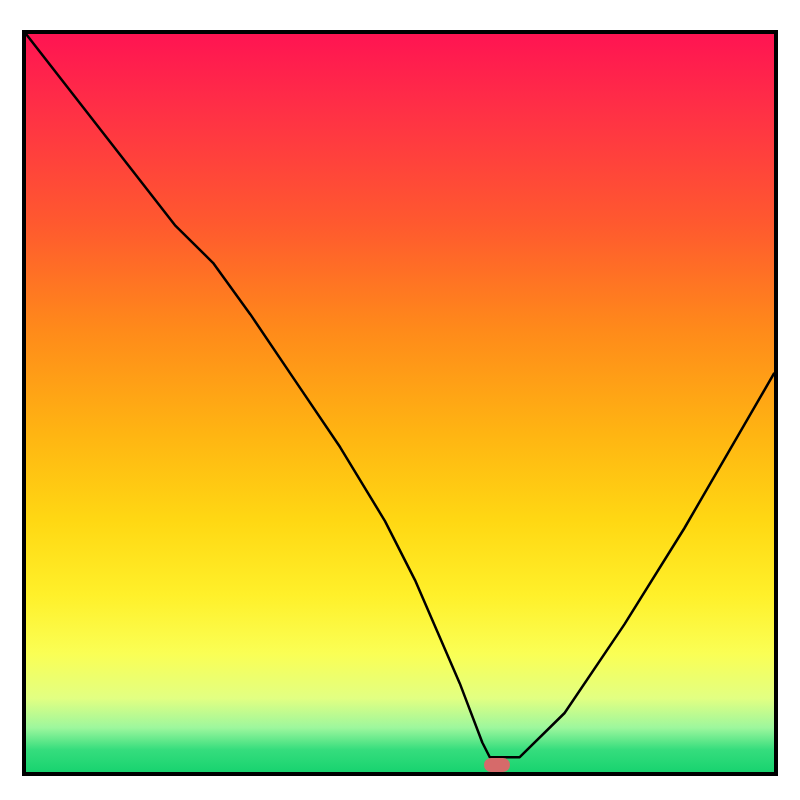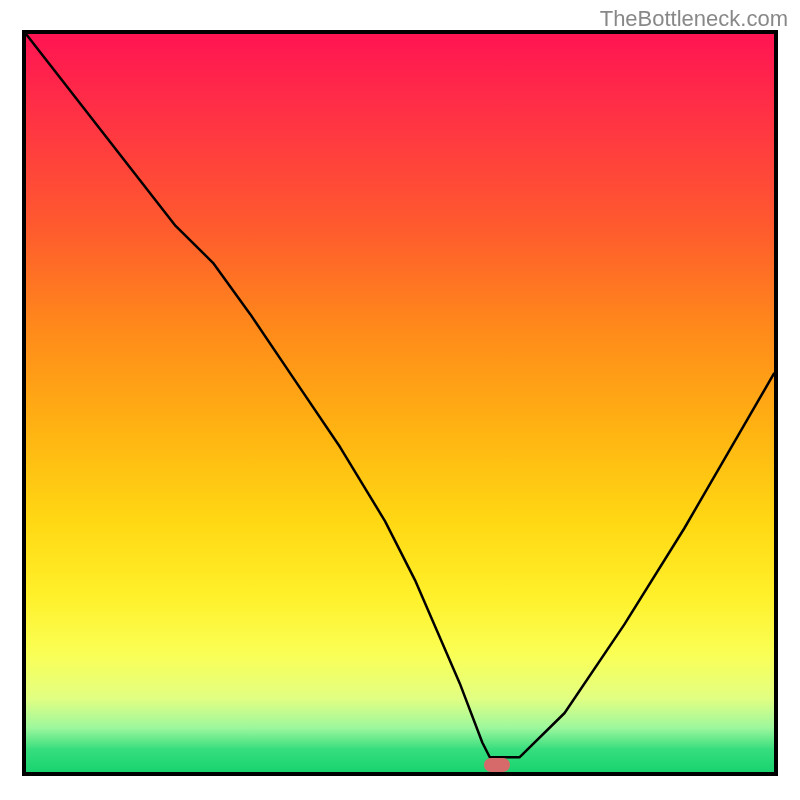--- a/index.html
+++ b/index.html
@@ -67,21 +67,20 @@
     background: #d66a6a;
     border-radius: 7px;
     transform: translate(-50%, -50%);
     z-index: 5;
   }
 </style>
 </head>
 <body>
 
 <div class="container">
-  <div class="watermark">TheBottleneck.com</div>
 
   <div class="plot-area">
     <div class="gradient-bg"></div>
 
     <svg class="curve" viewBox="0 0 748 738" preserveAspectRatio="none">
       <path id="curve-path" fill="none" stroke="#000000" stroke-width="2.5" stroke-linejoin="round" stroke-linecap="round" d="M0.0 0.0 L74.8 95.9 L149.6 191.9 L187.0 228.8 L224.4 280.4 L269.3 346.9 L314.2 413.3 L359.0 487.1 L389.0 546.1 L411.4 597.8 L433.8 649.4 L456.3 708.5 L463.8 723.2 L493.7 723.2 L538.6 679.0 L598.4 590.4 L658.2 494.5 L718.1 391.1 L748.0 339.5"></path>
     </svg>
 
     <div class="marker" id="marker" style="left: 471.24px; top: 730.62px;"></div>
   </div>

